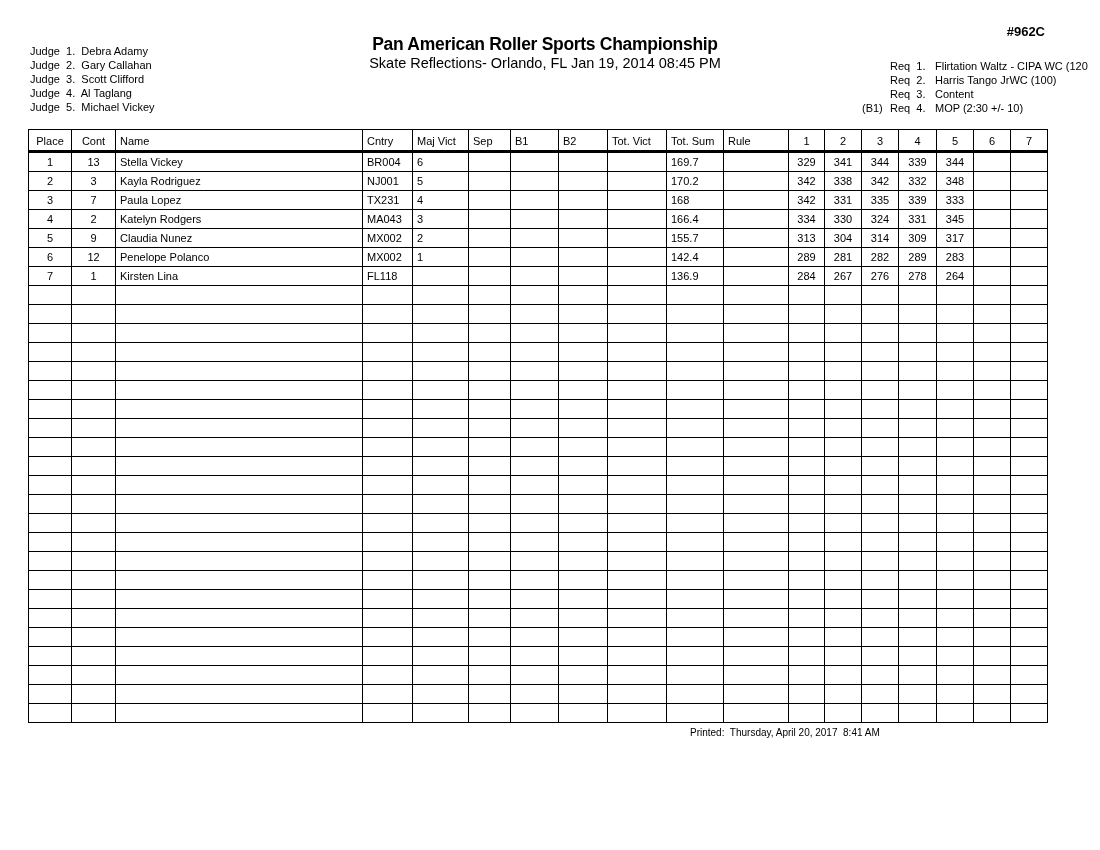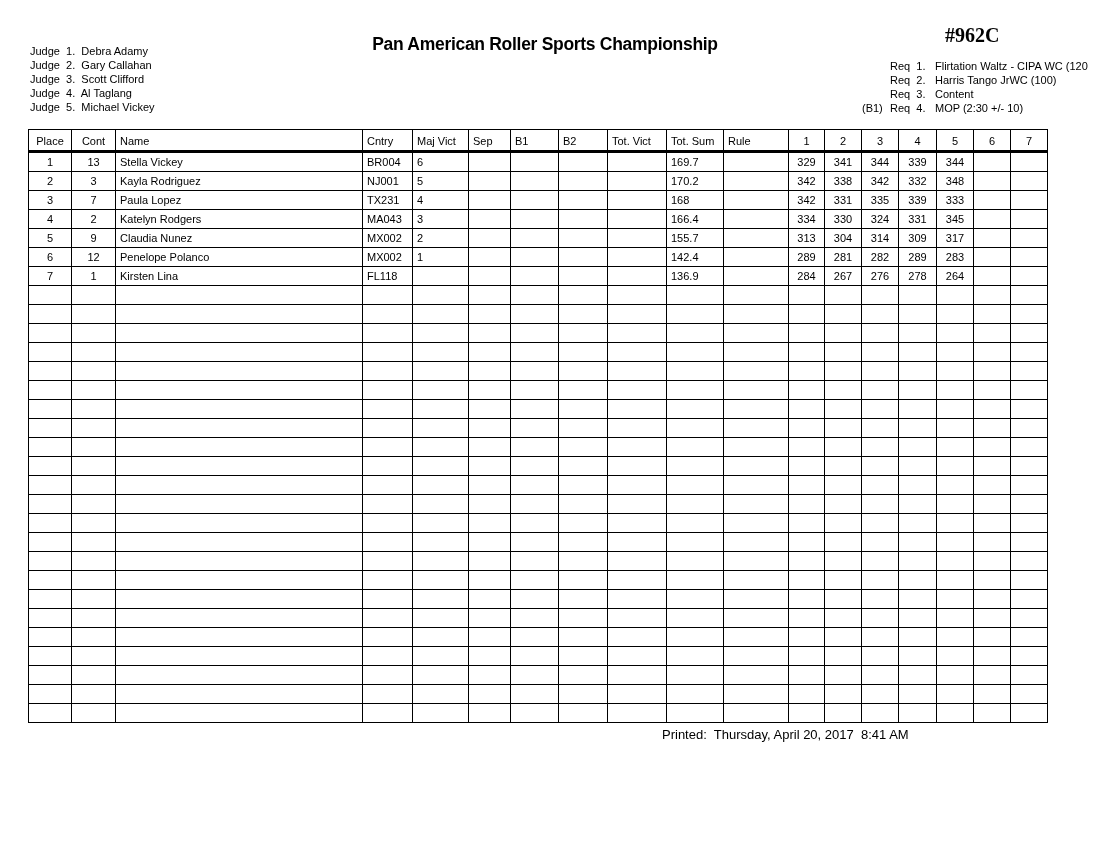--- a/index.html
+++ b/index.html
@@ -5,50 +5,51 @@
   html, body { margin:0; padding:0; background:#ffffff; }
   body { width:1100px; height:850px; position:relative; overflow:hidden;
          font-family:"Liberation Sans", "DejaVu Sans", sans-serif; color:#000; }
   .judges { position:absolute; left:30px; top:9px; font-size:11px; line-height:14px;margin-top:35px; }
   .judges .row { white-space:pre; }
   .center-head { position:absolute; left:300px; width:490px; top:33px; text-align:center; }
   .title1 { font-size:17.5px; font-weight:bold; line-height:22px; letter-spacing:-0.3px; }
   .title2 { font-size:14.5px; line-height:17px; }
   .title3 { font-size:19px; font-weight:bold; line-height:26px; letter-spacing:0.6px; }
   .title4 { font-size:16px; line-height:20px; }
-  .event-no { position:absolute; left:945px; top:24px; width:100px; text-align:left;
-              font-size:20px; font-weight:bold;font-family:Liberation Serif, serif; }
+  .event-no { position:absolute; left:945px; top:24px; width:100px; text-align:right;
+              font-size:13px; font-weight:bold; }
   .reqs { position:absolute; left:862px; top:43px; font-size:11px; line-height:14px; white-space:pre;margin-top:16px; }
   .reqs .r { display:flex; }
   .reqs .pfx { width:28px; text-align:left; }
   .reqs .lbl { width:45px; }
   table.results { position:absolute; left:28px; top:129px; border-collapse:collapse;
                   table-layout:fixed; font-size:11px; }
   table.results td, table.results th { border:1px solid #000; height:18px; padding:0 4px;
                   font-weight:normal; white-space:nowrap; overflow:hidden; }
   table.results th { height:18px; border-bottom:3px solid #000; text-align:left; padding-top:2px; }
   table.results th.c { text-align:center; }
   td.c { text-align:center; }
   td.l { text-align:left; }
   td.pad { padding-left:14px; }
-  .printed { position:absolute; left:662px; top:727px; font-size:13px; white-space:pre; }
+  .printed { position:absolute; left:690px; top:727px; font-size:10px; white-space:pre; }
 </style>
 </head>
 <body>
 
 <div class="judges" id="judges">
     <div class="row">Judge  1.  Debra Adamy</div>
     <div class="row">Judge  2.  Gary Callahan</div>
     <div class="row">Judge  3.  Scott Clifford</div>
     <div class="row">Judge  4.  Al Taglang</div>
     <div class="row">Judge  5.  Michael Vickey</div>
   </div>
 
 <div class="center-head">
   <div class="title1">Pan American Roller Sports Championship</div>
+  <div class="title2">Skate Reflections- Orlando, FL  Jan 19, 2014  08:45 PM</div>
 </div>
 
 <div class="event-no">#962C</div>
 
 <div class="reqs" id="reqs"><div class="r"><span class="pfx"></span><span class="lbl">Req  1.</span><span>Flirtation Waltz - CIPA WC (120</span></div><div class="r"><span class="pfx"></span><span class="lbl">Req  2.</span><span>Harris Tango JrWC (100)</span></div><div class="r"><span class="pfx"></span><span class="lbl">Req  3.</span><span>Content</span></div><div class="r"><span class="pfx">(B1)</span><span class="lbl">Req  4.</span><span>MOP (2:30 +/- 10)</span></div></div>
 
 <table class="results">
   <colgroup>
     <col style="width:43px">
       <col style="width:44px">

